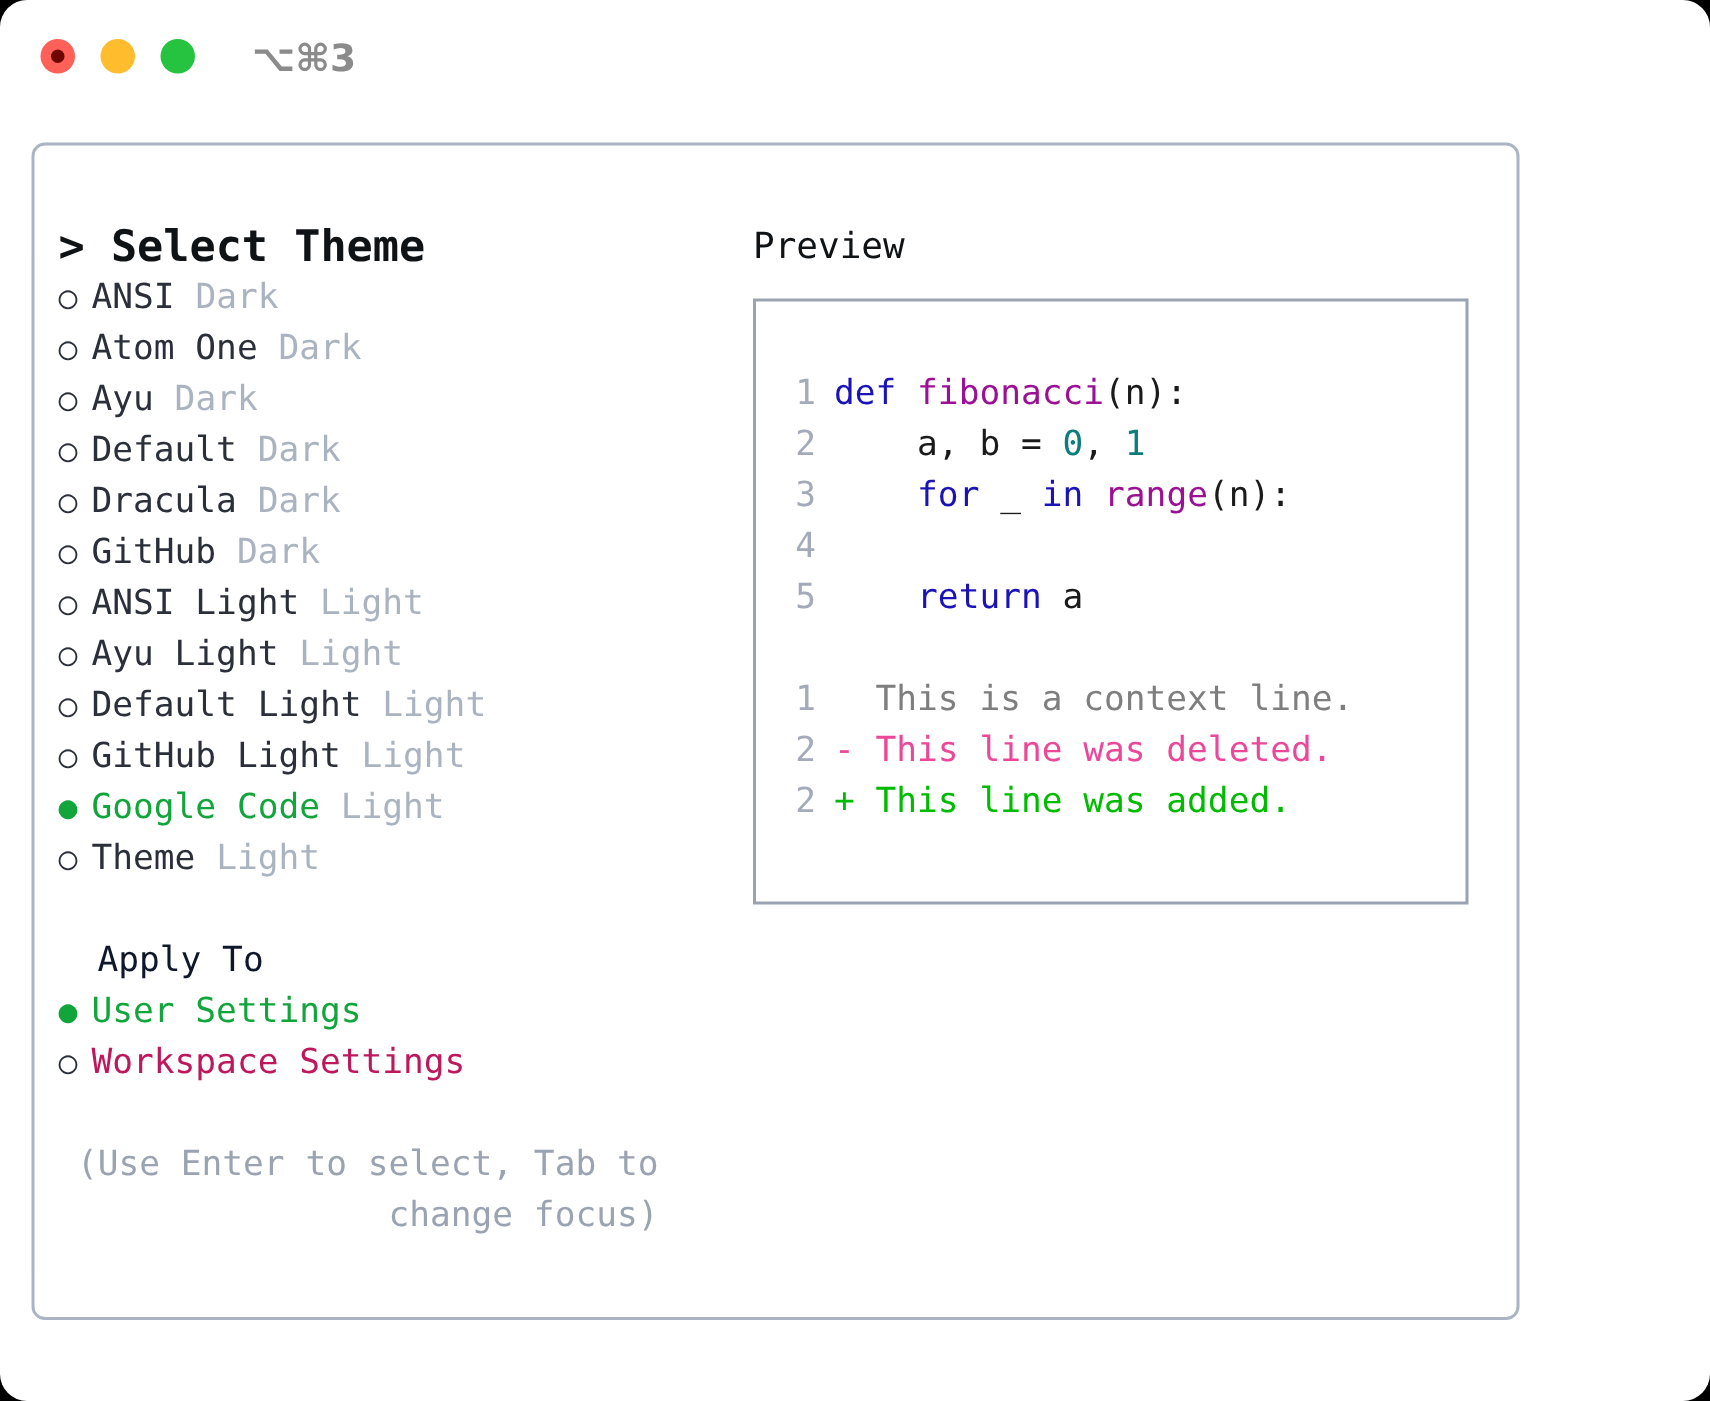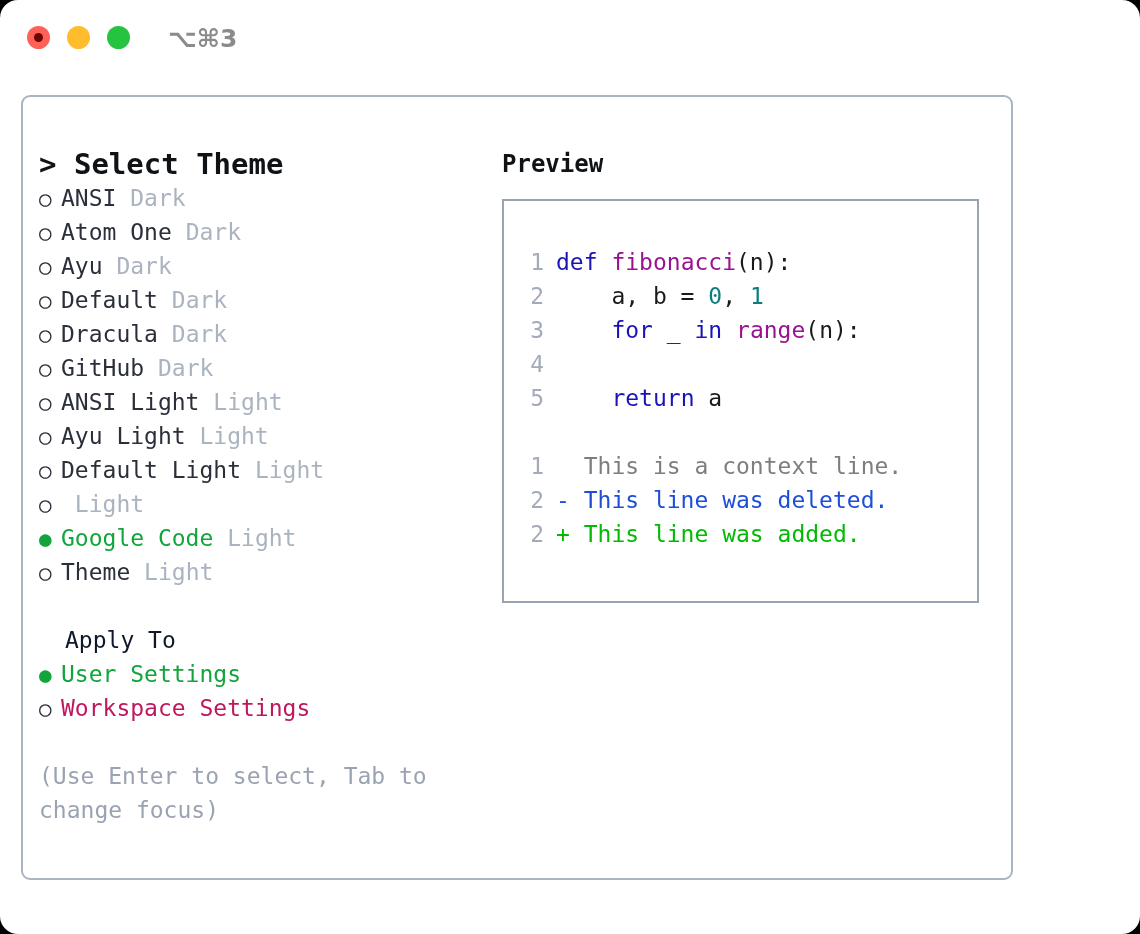--- a/index.html
+++ b/index.html
@@ -137,32 +137,33 @@
   .apply-row .label { color: #be185d; }
   .apply-row.selected .label { color: #12a53c; }
   .apply-row.selected .bullet { color: #12a53c; }
 
   .hint {
     margin-top: 34px;
     font-size: 23px;
     line-height: 34px;
     color: #9aa3b2;
     width: 400px;
+    text-align: right;
   }
 
   
   .right-col {
     position: absolute;
     left: 479px;
     top: 50px;
     width: 490px;
   }
   .preview-heading {
     font-size: 24px;
-    font-weight: bold;
+    font-weight: normal;
     color: #101316;
     line-height: 34px;
     white-space: pre;
   }
   .code-box {
     margin-top: 18px;
     width: 477px;
     height: 404px;
     border: 2px solid #99a3b2;
     box-sizing: border-box;
@@ -183,21 +184,21 @@
     color: #a3abba;
     margin-right: 12px;
   }
   .code-text { color: #202020; }
   .tok-kw   { color: #1a14b8; }
   .tok-fn   { color: #9b1193; }
   .tok-num  { color: #0b7d7d; }
   .tok-plain{ color: #1a1a1a; }
   .diff-gap { height: 34px; }
   .diff-ctx { color: #7e7e7e; }
-  .diff-del { color: #1d4ed8; }
+  .diff-del { color: #ec4899; }
   .diff-add { color: #00bb00; }
 </style>
 </head>
 <body>
 
 <div class="window">
 
   <div class="titlebar">
     <div class="lights">
       <span class="light red"></span>
@@ -215,21 +216,21 @@
       <div class="theme-list">
           <div class="theme-row"><span class="bullet">○</span><span class="theme-name">ANSI</span><span> </span><span class="theme-variant">Dark</span></div>
           <div class="theme-row"><span class="bullet">○</span><span class="theme-name">Atom One</span><span> </span><span class="theme-variant">Dark</span></div>
           <div class="theme-row"><span class="bullet">○</span><span class="theme-name">Ayu</span><span> </span><span class="theme-variant">Dark</span></div>
           <div class="theme-row"><span class="bullet">○</span><span class="theme-name">Default</span><span> </span><span class="theme-variant">Dark</span></div>
           <div class="theme-row"><span class="bullet">○</span><span class="theme-name">Dracula</span><span> </span><span class="theme-variant">Dark</span></div>
           <div class="theme-row"><span class="bullet">○</span><span class="theme-name">GitHub</span><span> </span><span class="theme-variant">Dark</span></div>
           <div class="theme-row"><span class="bullet">○</span><span class="theme-name">ANSI Light</span><span> </span><span class="theme-variant">Light</span></div>
           <div class="theme-row"><span class="bullet">○</span><span class="theme-name">Ayu Light</span><span> </span><span class="theme-variant">Light</span></div>
           <div class="theme-row"><span class="bullet">○</span><span class="theme-name">Default Light</span><span> </span><span class="theme-variant">Light</span></div>
-          <div class="theme-row"><span class="bullet">○</span><span> </span><span class="theme-variant">Light</span></div>
+          <div class="theme-row"><span class="bullet">○</span><span class="theme-name">GitHub Light</span><span> </span><span class="theme-variant">Light</span></div>
           <div class="theme-row selected"><span class="bullet">●</span><span class="theme-name">Google Code</span><span> </span><span class="theme-variant">Light</span></div>
           <div class="theme-row"><span class="bullet">○</span><span class="theme-name">Theme</span><span> </span><span class="theme-variant">Light</span></div>
         </div>
 
       <div class="section-gap"></div>
 
       <div class="apply-heading">Apply To</div>
       <div class="apply-list">
           <div class="apply-row selected"><span class="bullet">●</span><span class="label">User Settings</span></div>
           <div class="apply-row"><span class="bullet">○</span><span class="label">Workspace Settings</span></div>

